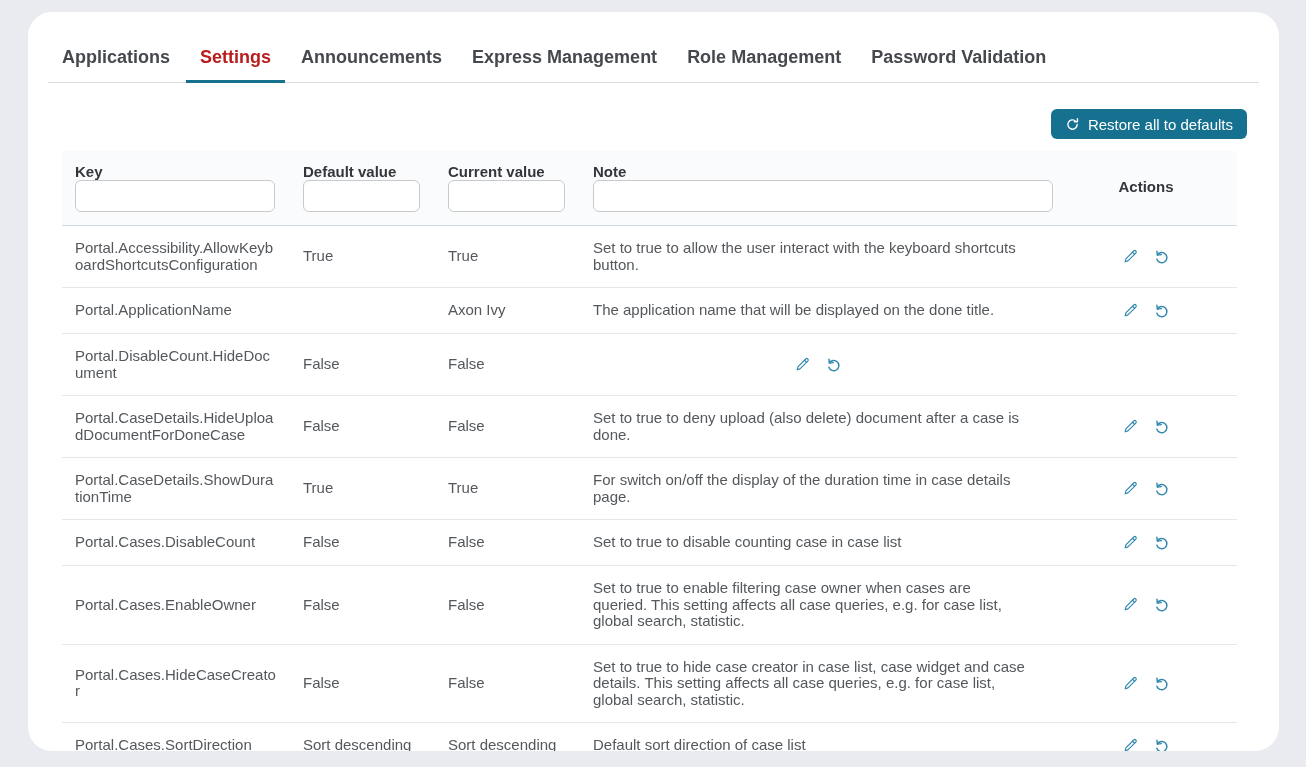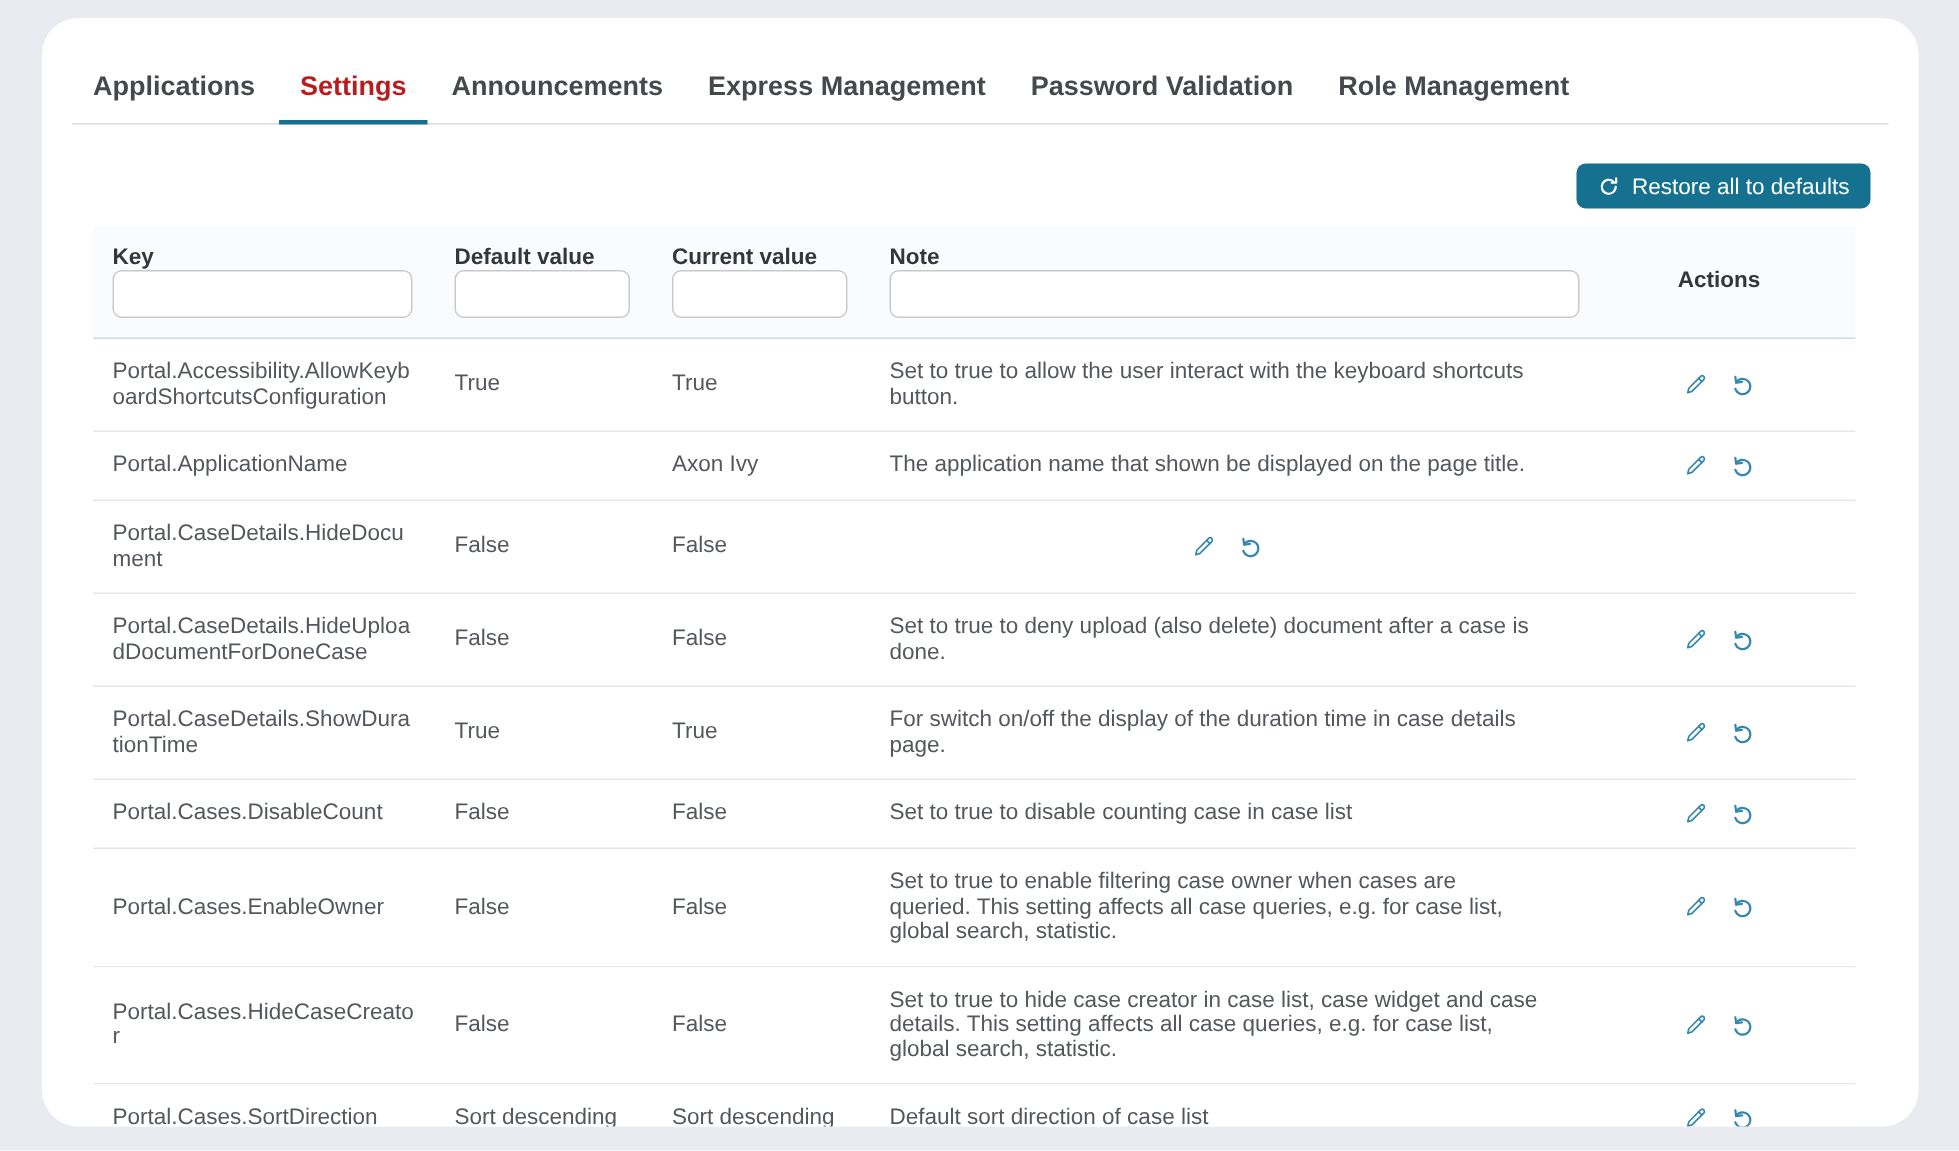--- a/index.html
+++ b/index.html
@@ -143,25 +143,25 @@
 
       <div class="tab">
         <span>Announcements</span>
       </div>
 
       <div class="tab">
         <span>Express Management</span>
       </div>
 
       <div class="tab">
+        <span>Role Management</span>
+      </div>
+
+      <div class="tab">
         <span>Password Validation</span>
-      </div>
-
-      <div class="tab">
-        <span>Role Management</span>
       </div>
     </div>
 
   <div class="toolbar">
     <button class="btn-primary">
       <span>
         <svg width="15" height="15" viewBox="0 0 20 20" fill="none" stroke="#ffffff" stroke-width="1.9" stroke-linecap="round" stroke-linejoin="round">
           <path d="M16.2 10a6.2 6.2 0 1 1-1.9-4.45"></path>
           <polyline points="16.6,2.4 16.6,6.4 12.6,6.4"></polyline>
         </svg>
@@ -218,43 +218,43 @@
                 </svg>
               </span>
             </button>
           </div>
         </div>
 
         <div class="row">
           <div class="cell key">Portal.ApplicationName</div>
           <div class="cell"></div>
           <div class="cell">Axon Ivy</div>
-          <div class="cell note">The application name that shown be displayed on the page title.</div>
-          <div class="cell actions">
-            <button class="icon-btn" title="">
-              <span>
-                <svg width="17" height="17" viewBox="0 0 24 24" fill="none" stroke="currentColor" stroke-width="1.6" stroke-linecap="round" stroke-linejoin="round">
-                  <path d="M4.5 19.5l1-4.2L16.6 4.2a2.05 2.05 0 0 1 2.9 2.9L8.4 18.2l-3.9 1.3z"></path>
-                  <path d="M14.8 6l3 3"></path>
-                </svg>
-              </span>
-            </button>
-            <button class="icon-btn" title="">
-              <span>
-                <svg width="17" height="17" viewBox="0 0 20 20" fill="none" stroke="currentColor" stroke-width="1.7" stroke-linecap="round" stroke-linejoin="round">
-                  <path d="M5.2 8.2a6 6 0 1 1-0.6 5"></path>
-                  <polyline points="4.6,3.8 5.2,8.4 9.8,7.8"></polyline>
-                </svg>
-              </span>
-            </button>
-          </div>
-        </div>
-
-        <div class="row">
-          <div class="cell key">Portal.CaseDetails.HideDocument</div>
+          <div class="cell note">The application name that will be displayed on the done title.</div>
+          <div class="cell actions">
+            <button class="icon-btn" title="">
+              <span>
+                <svg width="17" height="17" viewBox="0 0 24 24" fill="none" stroke="currentColor" stroke-width="1.6" stroke-linecap="round" stroke-linejoin="round">
+                  <path d="M4.5 19.5l1-4.2L16.6 4.2a2.05 2.05 0 0 1 2.9 2.9L8.4 18.2l-3.9 1.3z"></path>
+                  <path d="M14.8 6l3 3"></path>
+                </svg>
+              </span>
+            </button>
+            <button class="icon-btn" title="">
+              <span>
+                <svg width="17" height="17" viewBox="0 0 20 20" fill="none" stroke="currentColor" stroke-width="1.7" stroke-linecap="round" stroke-linejoin="round">
+                  <path d="M5.2 8.2a6 6 0 1 1-0.6 5"></path>
+                  <polyline points="4.6,3.8 5.2,8.4 9.8,7.8"></polyline>
+                </svg>
+              </span>
+            </button>
+          </div>
+        </div>
+
+        <div class="row">
+          <div class="cell key">Portal.DisableCount.HideDocument</div>
           <div class="cell">False</div>
           <div class="cell">False</div>
           <div class="cell actions">
             <button class="icon-btn" title="">
               <span>
                 <svg width="17" height="17" viewBox="0 0 24 24" fill="none" stroke="currentColor" stroke-width="1.6" stroke-linecap="round" stroke-linejoin="round">
                   <path d="M4.5 19.5l1-4.2L16.6 4.2a2.05 2.05 0 0 1 2.9 2.9L8.4 18.2l-3.9 1.3z"></path>
                   <path d="M14.8 6l3 3"></path>
                 </svg>
               </span>

